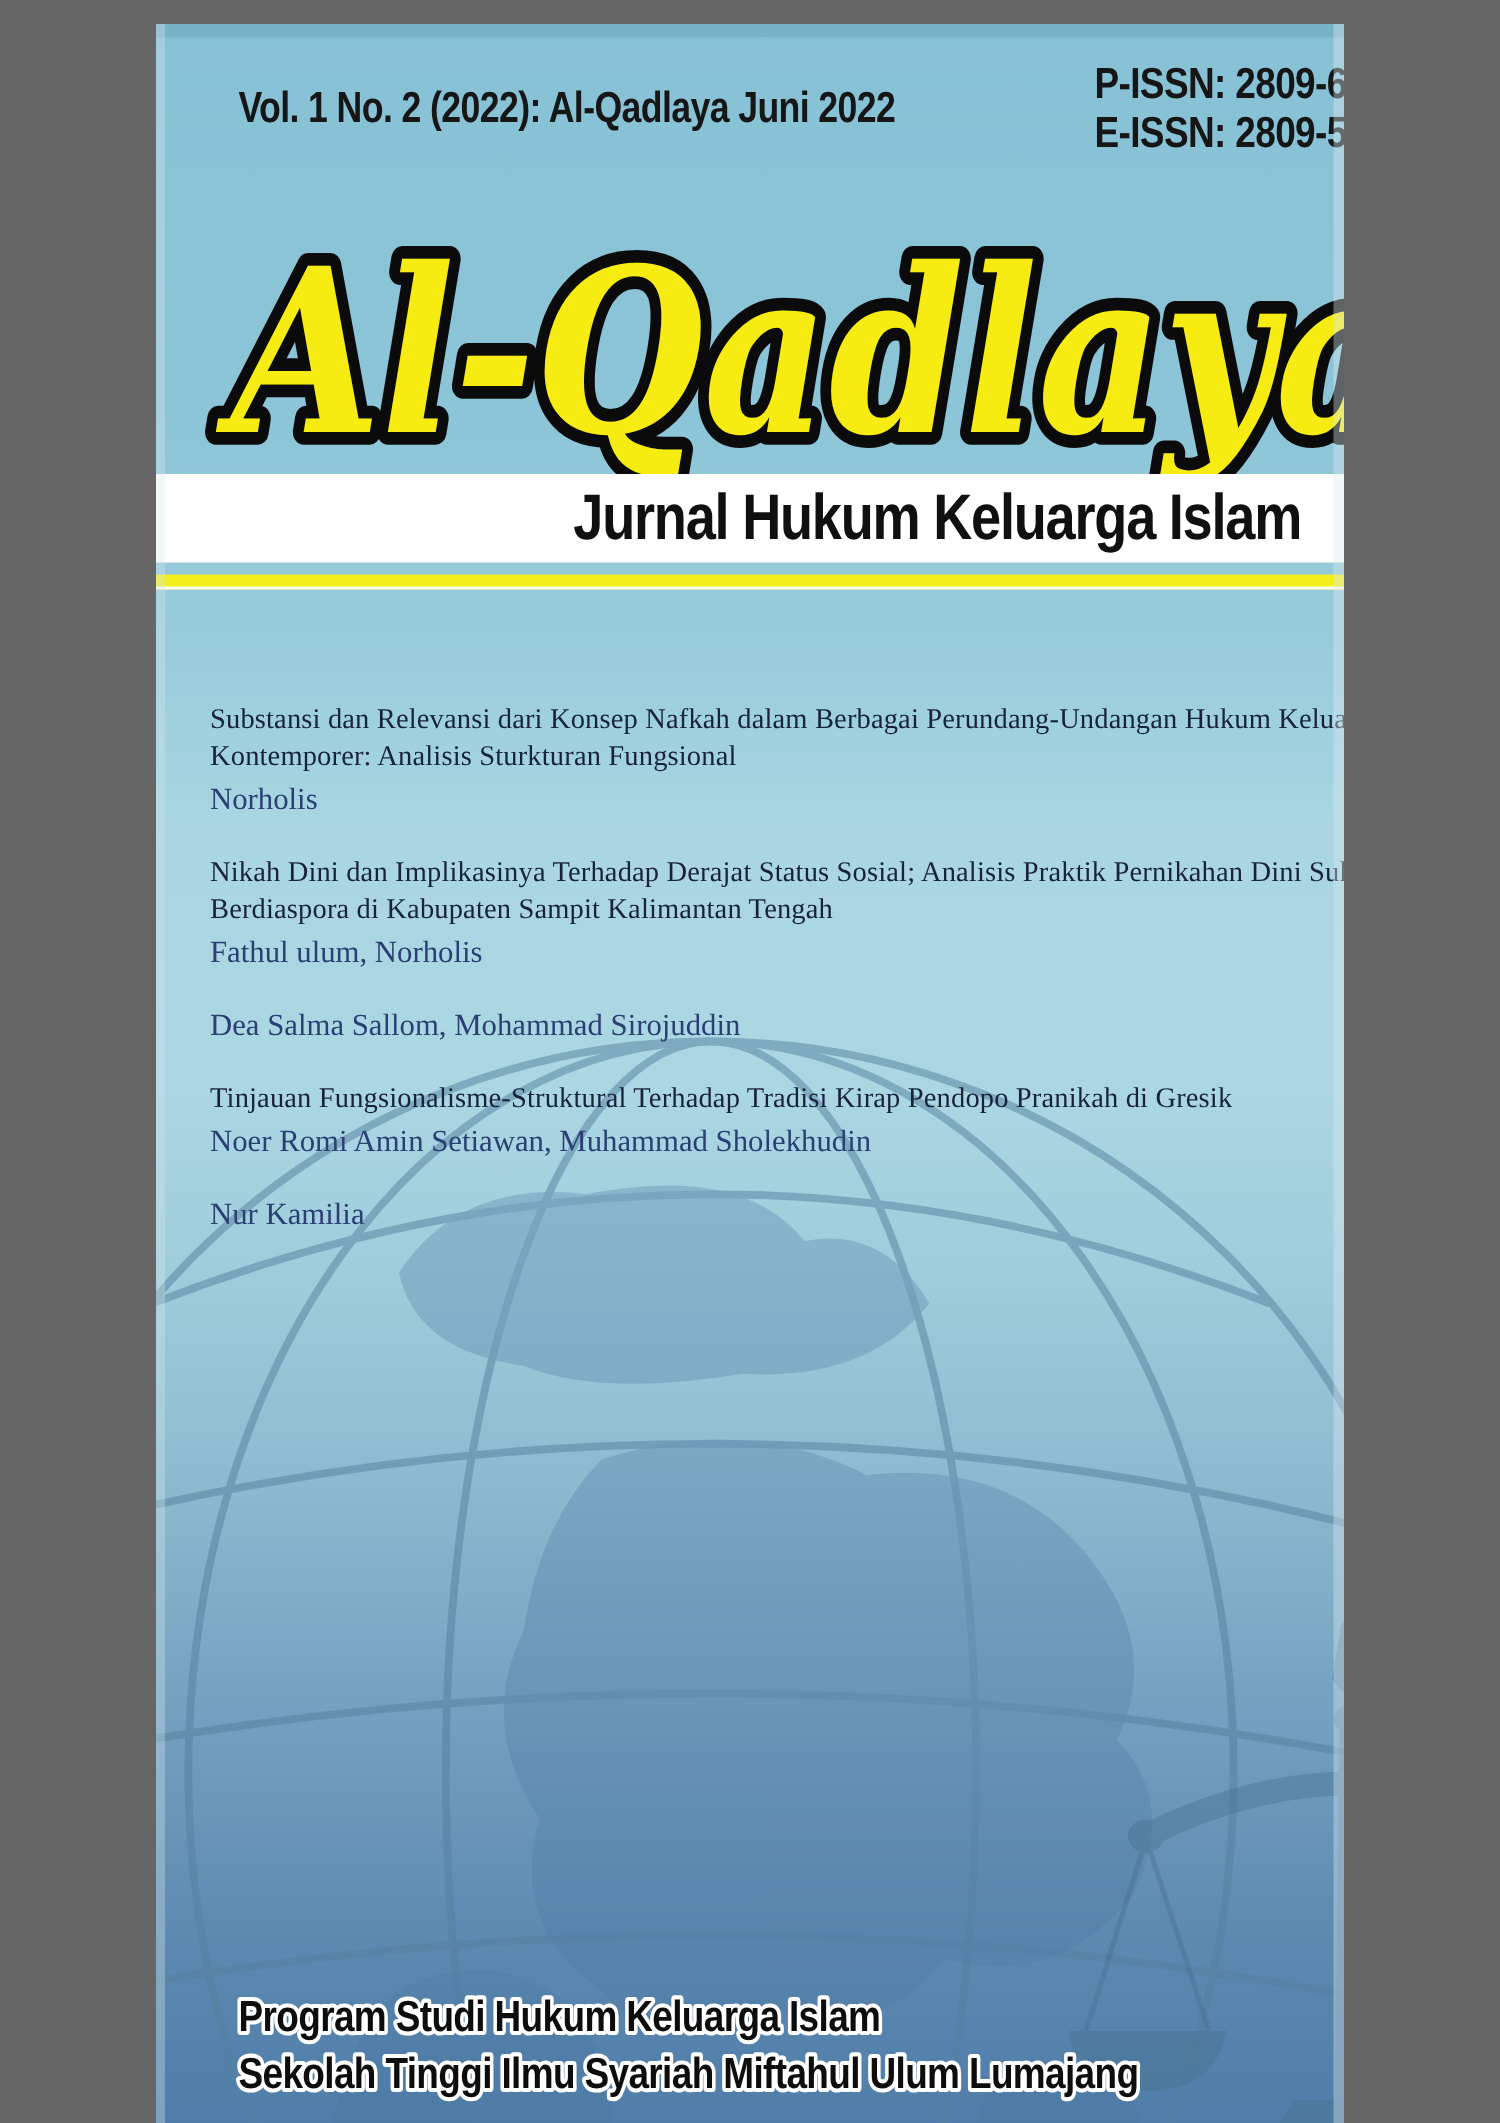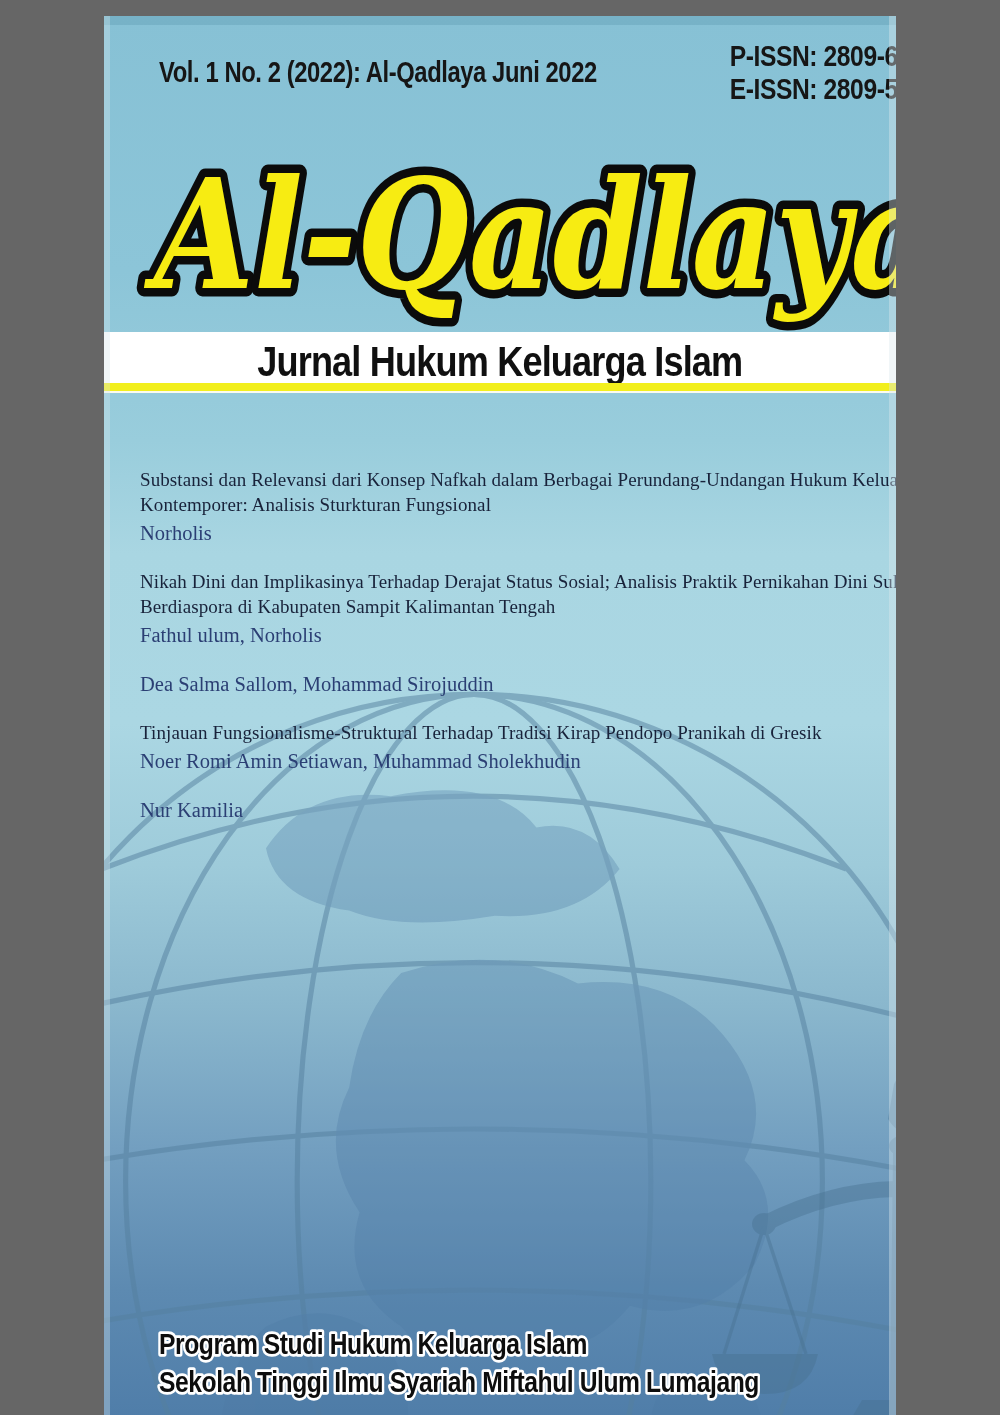--- a/index.html
+++ b/index.html
@@ -48,22 +48,22 @@
   
   .masthead{position:absolute;top:112px;left:0;width:100%;text-align:center;}
   .masthead svg{overflow:visible;}
   .masthead-text{
     font-family:"DejaVu Serif","Liberation Serif",serif;
     font-weight:bold;font-style:italic;
   }
 
   
   .subtitle-band{
-    position:absolute;top:316px;left:0;width:100%;height:59px;
-    background:#ffffff;display:flex;align-items:center;justify-content:center;
+    position:absolute;top:300px;left:0;width:100%;height:59px;
+    background:#ffffff;display:flex;align-items:center;justify-content:flex-end;padding-left:18px;
   }
   .subtitle-band span{
     font-size:43px;font-weight:bold;color:#101010;letter-spacing:-1px;
     transform:scaleX(.84);transform-origin:center;white-space:nowrap;
   }
   .yellow-rule{position:absolute;top:367px;left:0;width:100%;height:8px;background:#f2ef1d;border-bottom:2px solid #fbfbef;}
 
   
   .articles{position:absolute;top:452px;left:36px;width:934px;}
   .article{margin-bottom:23px;}

